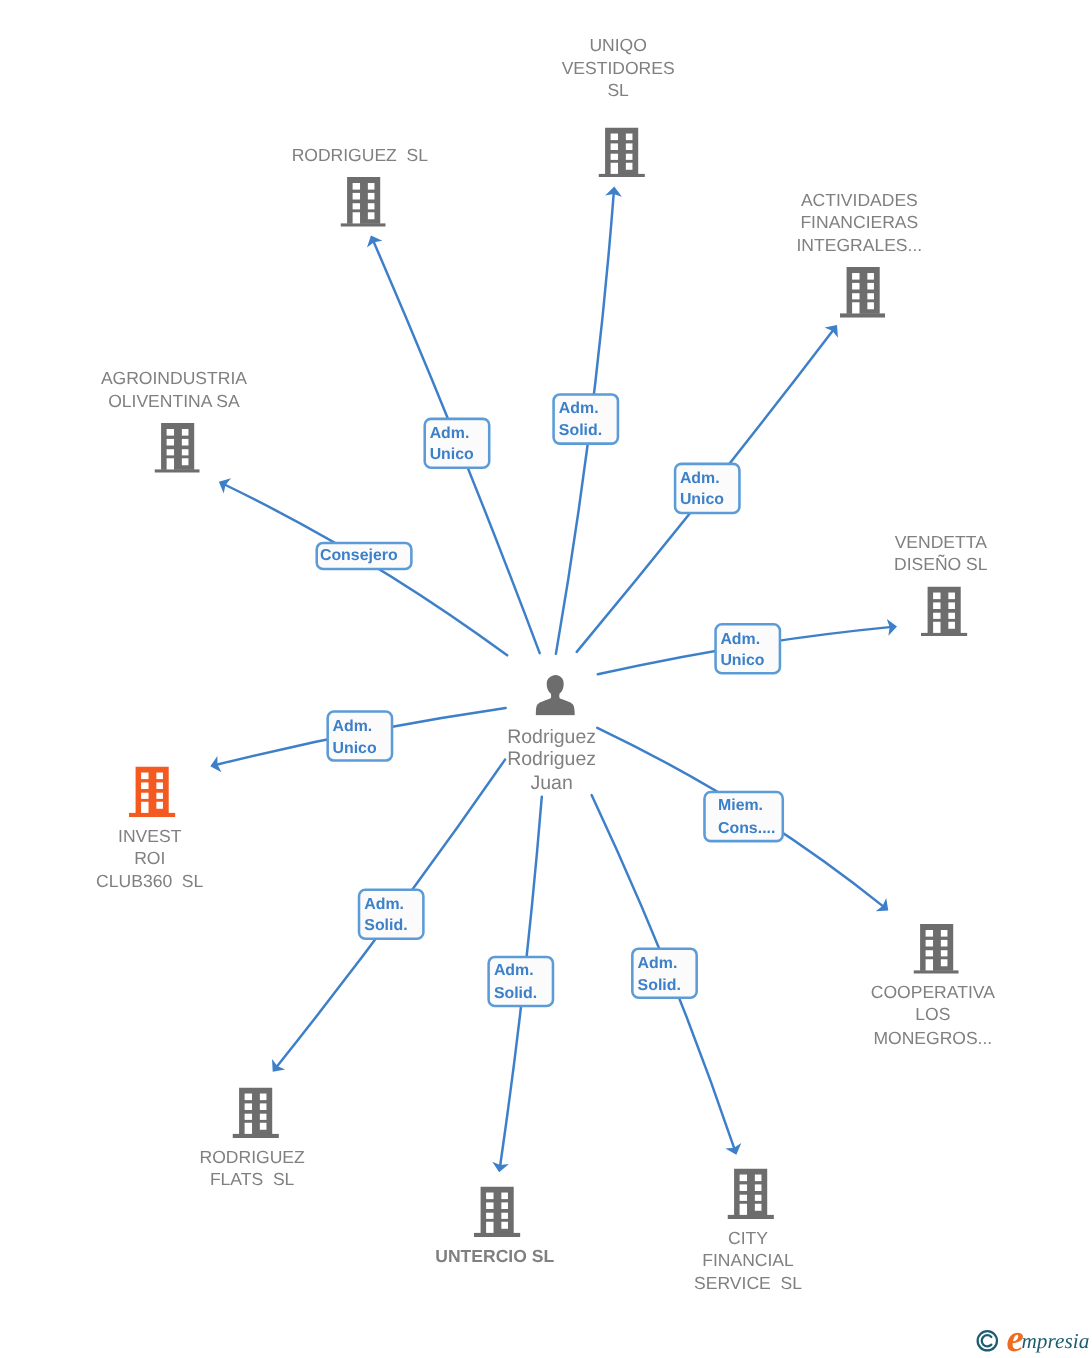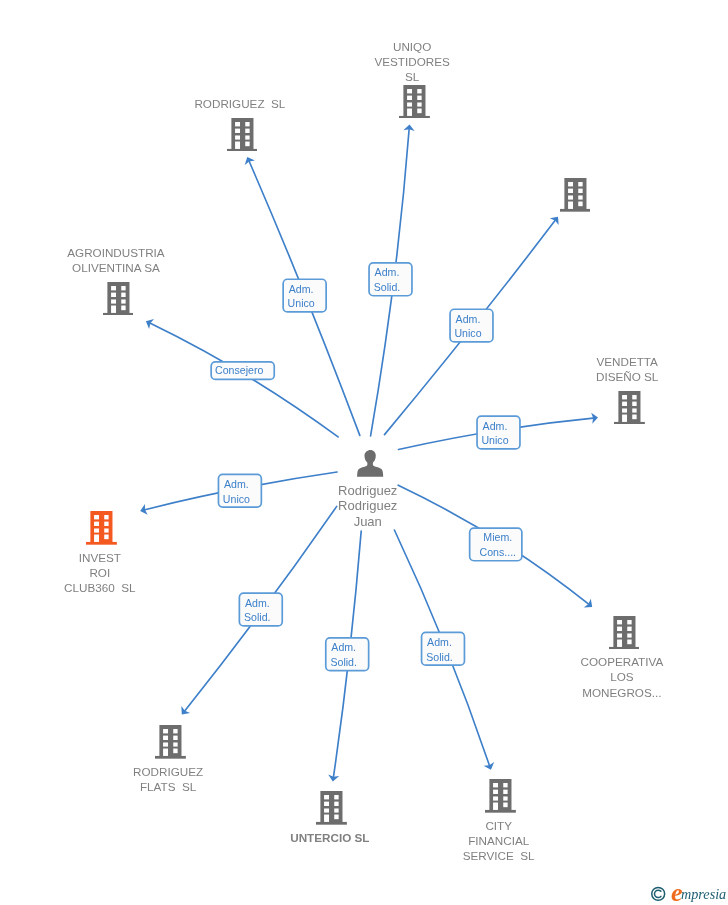--- a/index.html
+++ b/index.html
@@ -11,23 +11,23 @@
 
   .node{position:absolute;text-align:center;}
   .node .lbl{font-size:11.7px;color:#808080;line-height:15.1px;white-space:pre;}
   .node svg{display:block;margin:0 auto;}
 
   .center-node{position:absolute;text-align:center;}
   .center-node .pname{font-size:13px;color:#808080;line-height:15.3px;white-space:pre;}
   .center-node svg{display:block;margin:0 auto;}
 
   .edgelabel{position:absolute;background:transparent;border:0;
-    color:#3d80ca;font-size:10.6px;line-height:14.8px;text-align:center;white-space:pre;
+    color:#3d80ca;font-size:10.6px;line-height:14.8px;text-align:left;white-space:pre;
     display:flex;align-items:center;justify-content:center;box-sizing:border-box;
-    padding-top:1.8px;padding-right:7px;}
+    padding-top:1.8px;padding-right:7px;font-weight:bold;}
 
   #logo{position:absolute;left:649px;top:881px;height:24px;}
 </style>
 </head>
 <body>
 
 <div id="stage">
   <svg id="edges" width="728" height="905" viewBox="0 0 728 905">
       <path d="M 359.8 435.4 Q 306.98 294.81 249.25 161.51" stroke="#3d7fc9" stroke-width="1.65" fill="none" stroke-linecap="round"></path>
       <path d="M 247.30 157.00 L 254.94 160.56 L 249.25 161.51 L 244.66 165.01 Z" fill="#3d7fc9"></path>
@@ -83,21 +83,21 @@
             <rect x="18.24" y="4.02" width="4.40" height="4.39"></rect>
             <rect x="8.07" y="10.61" width="4.95" height="4.39"></rect>
             <rect x="18.24" y="10.61" width="4.40" height="4.39"></rect>
             <rect x="8.07" y="17.48" width="4.95" height="4.12"></rect>
             <rect x="18.24" y="17.48" width="4.40" height="4.12"></rect>
             <rect x="8.07" y="23.52" width="4.95" height="7.42"></rect>
             <rect x="18.24" y="23.52" width="4.40" height="4.67"></rect>
           </g>
         </svg>
       </div>
-      <div class="node" style="width: 300px; left: 262.1px; top: 39px;">
+      <div class="node" style="width: 300px; left: 262.1px; top: 23px;">
         <div class="lbl">UNIQO
 VESTIDORES
 SL</div>
       </div>
       <div class="node" style="left: 559.56px; top: 177.95px; width: 30.88px;">
         <svg width="30.88" height="33.7" viewBox="0 0 30.88 33.7">
           <g fill="#6d6d6d">
             <rect x="4.39" y="0" width="22.09" height="31.2"></rect>
             <rect x="0" y="30.94" width="30.88" height="2.76"></rect>
           </g>
@@ -105,20 +105,25 @@
             <rect x="8.07" y="4.02" width="4.95" height="4.39"></rect>
             <rect x="18.24" y="4.02" width="4.40" height="4.39"></rect>
             <rect x="8.07" y="10.61" width="4.95" height="4.39"></rect>
             <rect x="18.24" y="10.61" width="4.40" height="4.39"></rect>
             <rect x="8.07" y="17.48" width="4.95" height="4.12"></rect>
             <rect x="18.24" y="17.48" width="4.40" height="4.12"></rect>
             <rect x="8.07" y="23.52" width="4.95" height="7.42"></rect>
             <rect x="18.24" y="23.52" width="4.40" height="4.67"></rect>
           </g>
         </svg>
+      </div>
+      <div class="node" style="width: 300px; left: 422.9px; top: 125.75px;">
+        <div class="lbl">ACTIVIDADES
+FINANCIERAS
+INTEGRALES...</div>
       </div>
       <div class="node" style="left: 102.61px; top: 281.75px; width: 30.88px;">
         <svg width="30.88" height="33.7" viewBox="0 0 30.88 33.7">
           <g fill="#6d6d6d">
             <rect x="4.39" y="0" width="22.09" height="31.2"></rect>
             <rect x="0" y="30.94" width="30.88" height="2.76"></rect>
           </g>
           <g fill="#ffffff">
             <rect x="8.07" y="4.02" width="4.95" height="4.39"></rect>
             <rect x="18.24" y="4.02" width="4.40" height="4.39"></rect>

